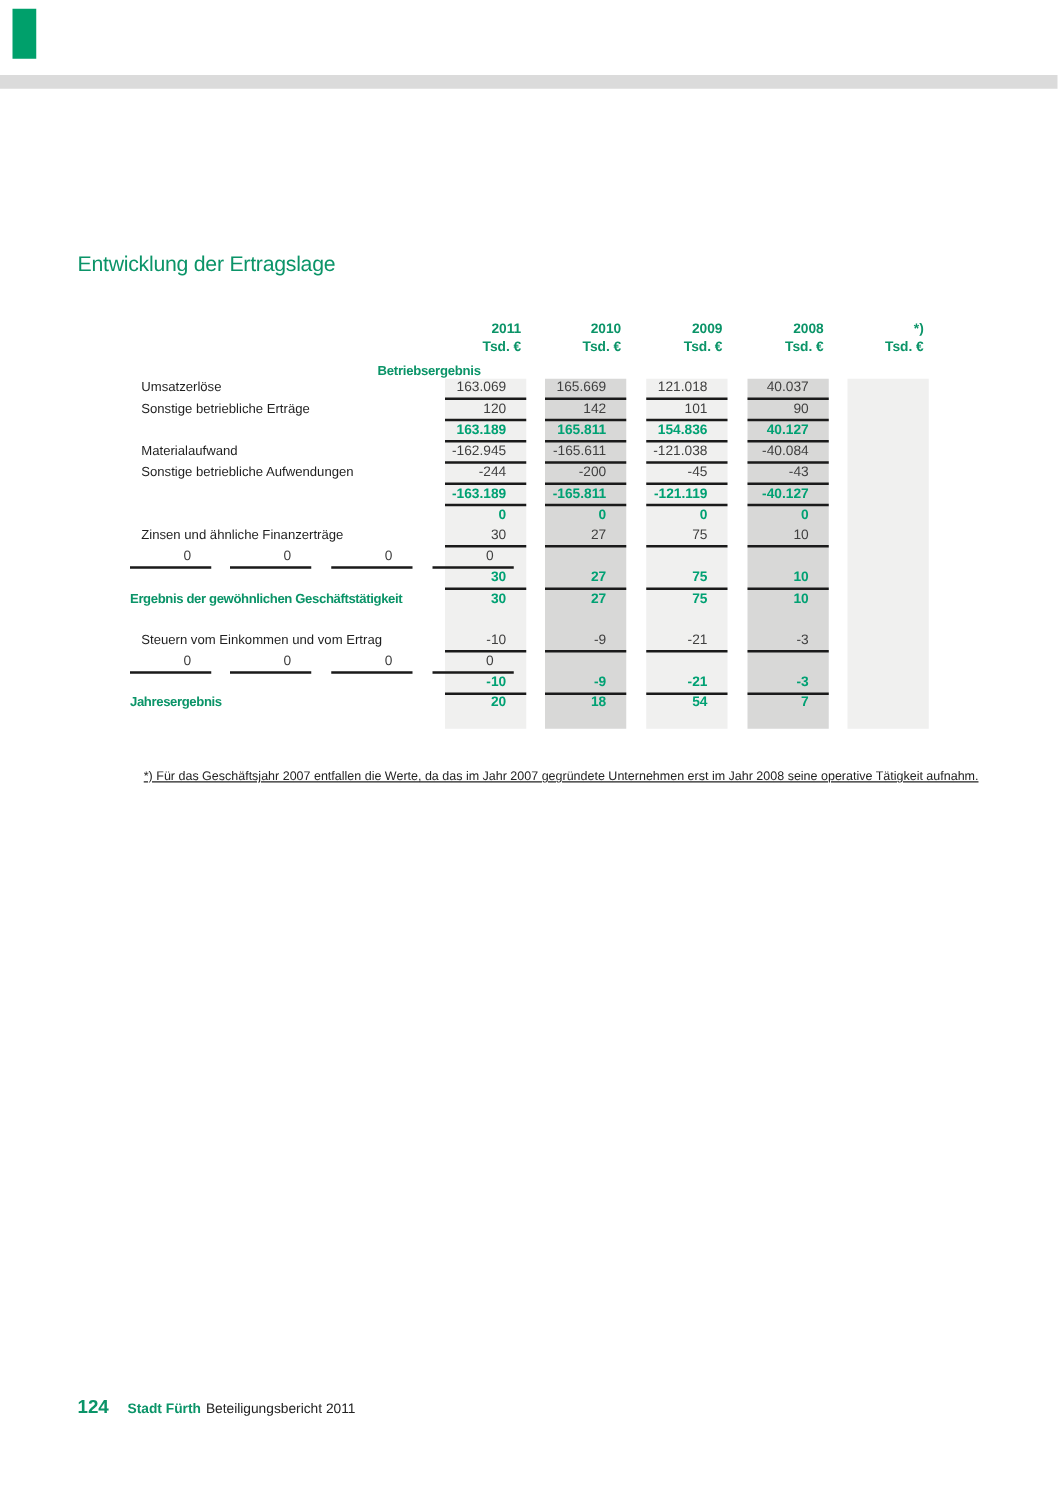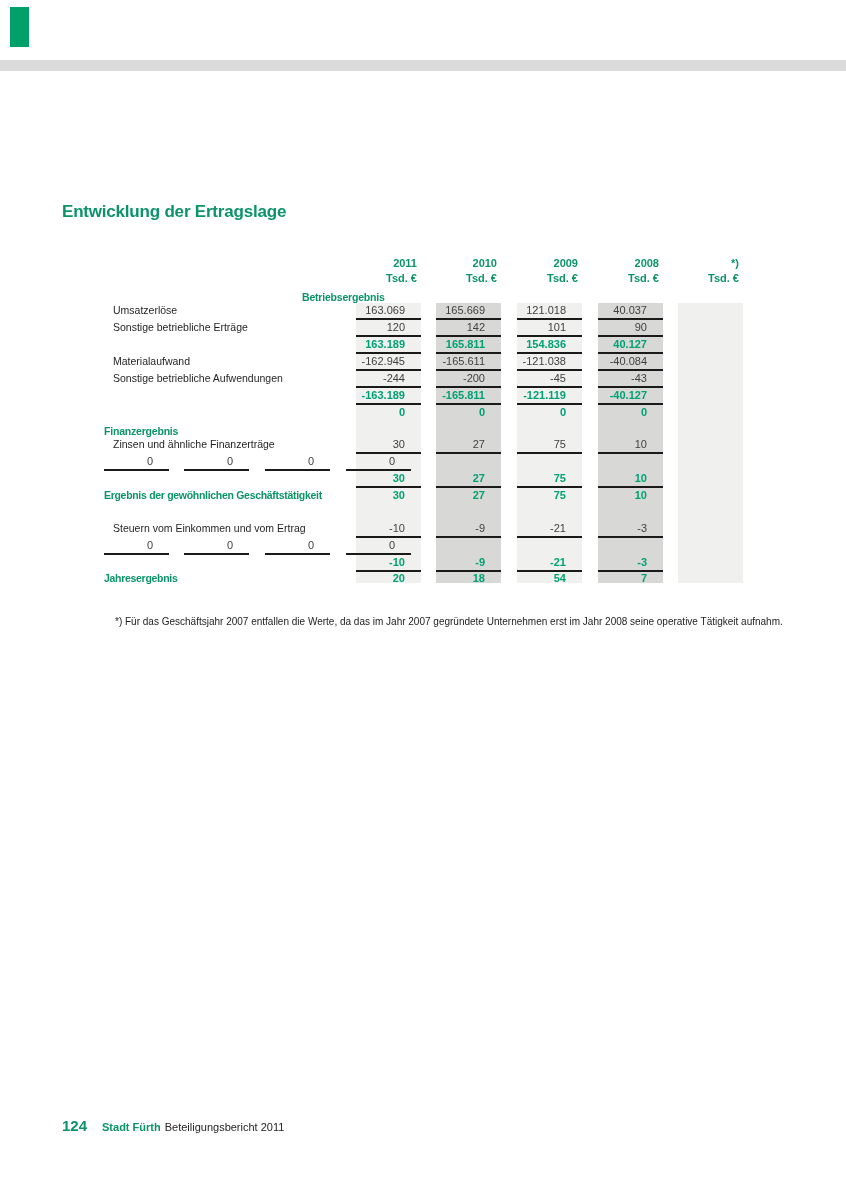--- a/index.html
+++ b/index.html
@@ -4,21 +4,21 @@
 <style>
   html,body{margin:0;padding:0;background:#ffffff;}
   body{
     width:846px;height:1197px;position:relative;overflow:hidden;
     font-family:"Liberation Sans",sans-serif;color:#1f1f1f;
   }
   .logo-mark{position:absolute;left:10px;top:7px;width:19px;height:40px;background:#00a06b;}
   .top-bar{position:absolute;left:0;top:60px;width:846px;height:11px;background:#dbdbdb;}
   .page-heading{
     position:absolute;left:62px;top:202px;
-    font-size:17px;font-weight:bold;color:#0b9468;letter-spacing:-0.2px;
+    font-size:17px;font-weight:normal;color:#0b9468;letter-spacing:-0.2px;
   }
   
   .table-wrap{position:absolute;left:104px;top:256px;width:648px;}
   .col-bands{position:absolute;top:47px;left:0;height:280px;width:648px;z-index:0;}
   .band{position:absolute;top:0;height:280px;width:65px;}
   .band.light{background:#f0f0ef;}
   .band.dark{background:#d8d8d7;}
   .thead{display:flex;position:relative;z-index:1;margin-bottom:5px;}
   .thead .lbl-spacer{width:252px;flex:0 0 252px;}
   .head-cell{
@@ -45,21 +45,21 @@
   .r-section2{height:16px;}
   .r-section2 .lbl{padding-left:0;font-weight:bold;color:#0b9468;line-height:20px;letter-spacing:-0.2px;}
   .r-zero{height:16px;}
   .r-zero .cell{line-height:14px;}
   .r-gap{height:16px;}
   .r-final{height:13px;}
   .r-final .cell,.r-final .lbl{line-height:13px;}
   .r-total .cell,.r-zero .cell,.r-result .cell,.r-final .cell{color:#00a173;font-weight:bold;}
   .r-result .lbl,.r-final .lbl{padding-left:0;font-weight:bold;color:#0b9468;letter-spacing:-0.3px;}
   
-  .footnote{position:absolute;left:115px;top:616px;font-size:10px;color:#232323;white-space:nowrap;}
+  .footnote{position:absolute;left:115px;top:616px;font-size:10px;color:#232323;white-space:nowrap;text-decoration:underline;}
   .footer{position:absolute;left:62px;top:1117px;display:flex;align-items:baseline;}
   .footer .pageno{font-size:15px;font-weight:bold;color:#0b9468;}
   .footer .brand{margin-left:15px;font-size:11px;font-weight:bold;color:#0b9468;}
   .footer .report{margin-left:4px;font-size:11px;color:#232323;}
 </style>
 </head>
 <body>
 
 <div class="logo-mark"></div>
 <div class="top-bar"></div>
@@ -143,23 +143,20 @@
         <div class="cell c2">-121.119</div>
         <div class="cell c3">-40.127</div>
       </div>
       <div class="row r-zero">
         <div class="lbl"></div>
         <div class="cell c0">0</div>
         <div class="cell c1">0</div>
         <div class="cell c2">0</div>
         <div class="cell c3">0</div>
       </div>
-      <div class="row r-section2">
-        <div class="lbl">Finanzergebnis</div>
-      </div>
       <div class="row r-item u">
         <div class="lbl">Zinsen und ähnliche Finanzerträge</div>
         <div class="cell c0">30</div>
         <div class="cell c1">27</div>
         <div class="cell c2">75</div>
         <div class="cell c3">10</div>
       </div>
       <div class="row r-item u">
         <div class="cell c0">0</div>
         <div class="cell c1">0</div>

